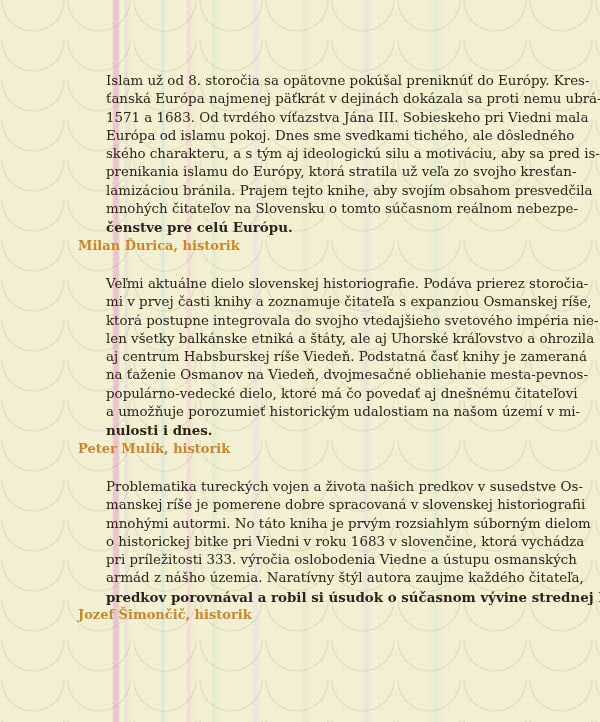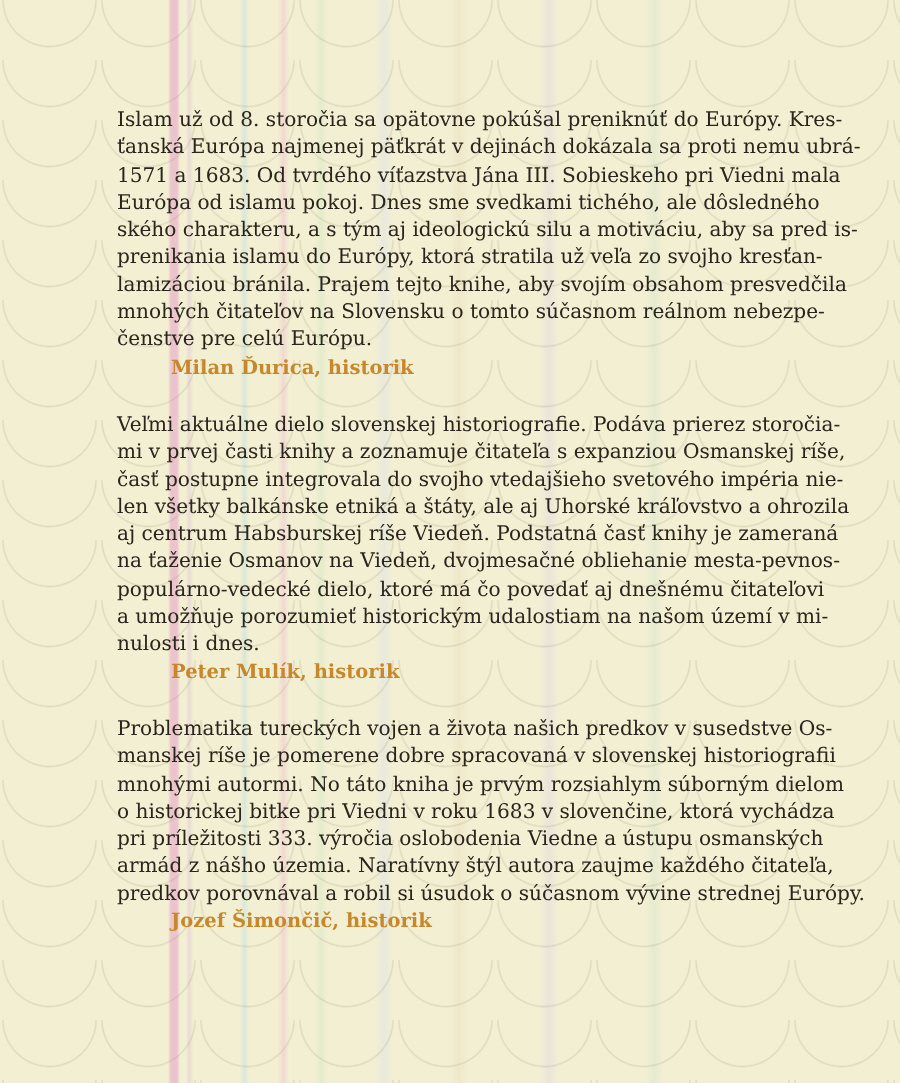--- a/index.html
+++ b/index.html
@@ -29,23 +29,23 @@
     position: absolute; inset: 0; opacity: 0.35;
     background-image:
       radial-gradient(circle at 50% 0%, rgba(0,0,0,0) 30px, rgba(150,140,110,0.6) 31px, rgba(0,0,0,0) 32px);
     background-size: 66px 40px;
   }
   .content {
     position: absolute; left: 78px; top: 72px; width: 460px;
     color: #2a241c; font-size: 13.4px; line-height: 18.3px; text-align: justify;
   }
   .block { margin-bottom: 20px; }
-  .line { display: block; white-space: nowrap; text-align-last: justify; }
-  .line.last { text-align-last: left; }
-  .author { display: block; color: #c8872a; font-weight: bold; font-size: 13px; margin-left: 36px; }
+  .line { display: block; white-space: nowrap; text-align-last: justify; margin-left: 28px; }
+  .line.last { text-align-last: left; font-weight: bold; }
+  .author { display: block; color: #c8872a; font-weight: bold; font-size: 13px; }
 </style>
 </head>
 <body>
 
 <div class="bg"></div>
 <div class="scales"></div>
 
 <div class="content">
   <div class="block">
     <span class="line">Islam už od 8. storočia sa opätovne pokúšal preniknúť do Európy. Kres-</span>
@@ -56,21 +56,21 @@
     <span class="line">prenikania islamu do Európy, ktorá stratila už veľa zo svojho kresťan-</span>
     <span class="line">lamizáciou bránila. Prajem tejto knihe, aby svojím obsahom presvedčila</span>
     <span class="line">mnohých čitateľov na Slovensku o tomto súčasnom reálnom nebezpe-</span>
     <span class="line last">čenstve pre celú Európu.</span>
     <span class="author">Milan Ďurica, historik</span>
   </div>
 
   <div class="block">
     <span class="line">Veľmi aktuálne dielo slovenskej historiografie. Podáva prierez storočia-</span>
     <span class="line">mi v prvej časti knihy a zoznamuje čitateľa s expanziou Osmanskej ríše,</span>
-    <span class="line">časť postupne integrovala do svojho vtedajšieho svetového impéria nie-</span>
+    <span class="line">ktorá postupne integrovala do svojho vtedajšieho svetového impéria nie-</span>
     <span class="line">len všetky balkánske etniká a štáty, ale aj Uhorské kráľovstvo a ohrozila</span>
     <span class="line">aj centrum Habsburskej ríše Viedeň. Podstatná časť knihy je zameraná</span>
     <span class="line">na ťaženie Osmanov na Viedeň, dvojmesačné obliehanie mesta-pevnos-</span>
     <span class="line">populárno-vedecké dielo, ktoré má čo povedať aj dnešnému čitateľovi</span>
     <span class="line">a umožňuje porozumieť historickým udalostiam na našom území v mi-</span>
     <span class="line last">nulosti i dnes.</span>
     <span class="author">Peter Mulík, historik</span>
   </div>
 
   <div class="block">

